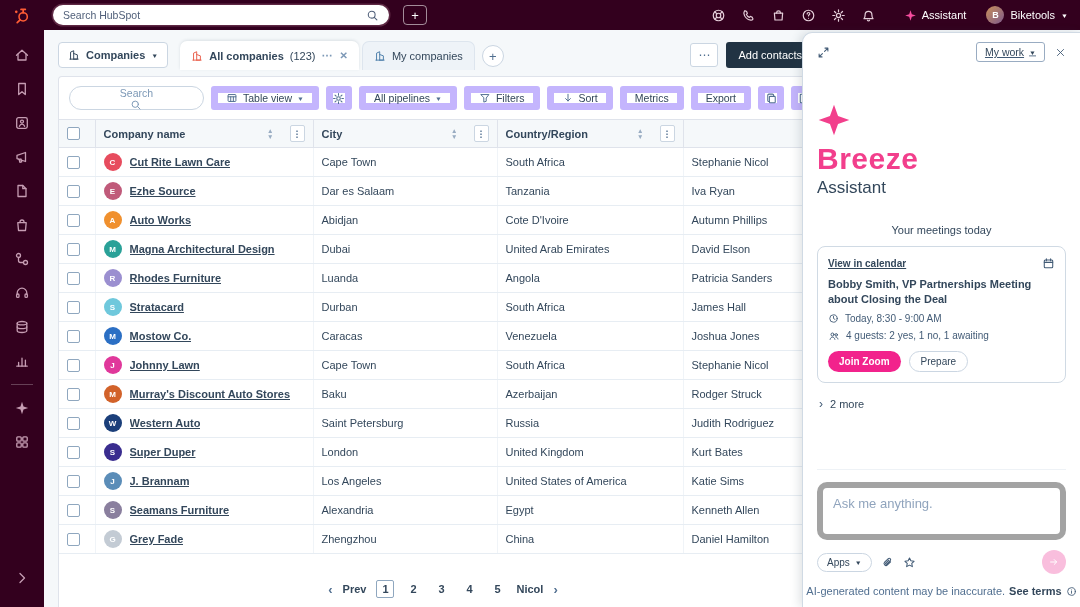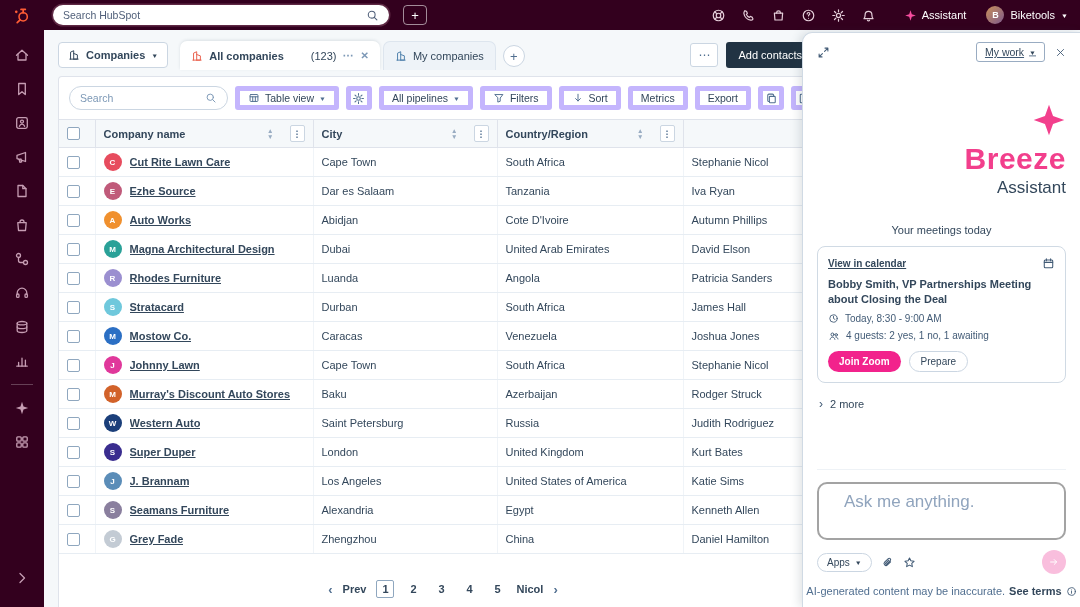--- a/index.html
+++ b/index.html
@@ -30,35 +30,35 @@
 
   
   .main{position:absolute;top:30px;left:44px;width:1036px;height:577px;padding:10px 0 0 14px;}
   .content{width:770px;height:100%;display:flex;flex-direction:column;}
   .viewrow{display:flex;align-items:center;gap:10px;height:30px;flex:none;}
   .obj-switch{display:flex;align-items:center;gap:6px;height:26px;background:#fff;border:1px solid #cbd6e2;border-radius:4px;padding:0 9px;font-size:11px;font-weight:bold;color:#33475b;cursor:pointer;font-family:inherit;}
   .tabs{display:flex;align-items:flex-end;height:30px;margin-left:2px;}
   .tab{display:flex;align-items:center;gap:6px;height:29px;padding:0 11px;font-size:11px;border-radius:7px 7px 0 0;color:#33475b;cursor:pointer;}
   .tab.active{background:#fff;font-weight:bold;box-shadow:0 -1px 3px rgba(45,62,80,.12);}
   .tab.inactive{background:#eef3f8;border:1px solid #dde5ee;border-bottom:none;margin-left:3px;}
-  .tab .count{font-weight:normal;margin-left:21px;}
+  .tab .count{font-weight:normal;}
   .tab-kebab{color:#7c98b6;letter-spacing:1px;font-size:11px;}
   .tab-close{color:#7c98b6;font-size:10px;}
   .tabic-orange{color:#e8604c;}
   .tabic-blue{color:#4d7fab;}
   .tab-add{width:22px;height:22px;border:1px solid #cbd6e2;border-radius:50%;background:#fff;color:#516f90;font-size:13px;display:flex;align-items:center;justify-content:center;margin:0 0 3px 7px;cursor:pointer;}
   .view-actions{margin-left:auto;display:flex;gap:8px;align-items:center;}
   .more-btn{width:28px;height:24px;border:1px solid #cbd6e2;border-radius:3px;background:#fff;color:#516f90;font-size:12px;cursor:pointer;}
   .add-contacts{display:flex;align-items:center;gap:7px;height:26px;background:#213343;color:#fff;border:none;border-radius:3px;padding:0 12px;font-size:11px;cursor:pointer;font-family:inherit;}
 
   .card{margin-top:6px;background:#fff;border:1px solid #dfe3eb;border-bottom:none;border-radius:4px 4px 0 0;flex:1;display:flex;flex-direction:column;overflow:hidden;}
   .toolbar{display:flex;align-items:center;gap:7px;padding:9px 10px;flex:none;}
-  .tsearch{width:168px;height:24px;border:1px solid #cbd6e2;border-radius:12px;display:flex;align-items:center;padding:0 10px;font-size:10.5px;color:#7c98b6;}
+  .tsearch{width:168px;height:24px;border:1px solid #cbd6e2;border-radius:12px;display:flex;align-items:center;padding:0 10px;font-size:10.5px;color:#7c98b6;flex-direction:column;}
   .tsearch .ph{flex:1;}
-  .btn{display:flex;align-items:center;gap:5px;height:24px;border:5px solid #c4b5fd;border-radius:3px;background:#fff;padding:0 8px;font-size:10.5px;color:#33475b;cursor:pointer;font-family:inherit;white-space:nowrap;}
+  .btn{display:flex;align-items:center;gap:5px;height:24px;border:7px solid #c4b5fd;border-radius:3px;background:#fff;padding:0 8px;font-size:10.5px;color:#33475b;cursor:pointer;font-family:inherit;white-space:nowrap;}
   .btn .ic{color:#516f90;}
   .btn .caret{color:#516f90;}
   .btn.iconbtn{width:26px;padding:0;justify-content:center;flex:none;}
 
   .table-wrap{flex:1;overflow:hidden;}
   table{width:100%;border-collapse:collapse;table-layout:fixed;font-size:11px;}
   th{background:#f5f8fa;border-top:1px solid #dfe3eb;border-bottom:1px solid #dfe3eb;border-left:1px solid #dfe3eb;height:28px;padding:0 8px;text-align:left;color:#33475b;}
   th:first-child{border-left:none;}
   .th-flex{display:flex;align-items:center;gap:16px;}
   .th-label{font-weight:bold;flex:1;white-space:nowrap;overflow:hidden;}
@@ -76,39 +76,39 @@
   .pager-label{cursor:pointer;}
   #pages{display:flex;gap:10px;}
   .page{min-width:18px;height:18px;display:flex;align-items:center;justify-content:center;border-radius:2px;cursor:pointer;}
   .page.current{border:1px solid #8fa7bf;}
 
   
   .panel{position:absolute;top:32px;left:802px;width:278px;height:575px;background:#fff;border:1px solid #d0dae4;border-right:none;border-bottom:none;border-radius:10px 0 0 0;box-shadow:-3px 0 10px rgba(45,62,80,.14);z-index:40;display:flex;flex-direction:column;padding:0 14px;}
   .panel-head{display:flex;align-items:center;gap:10px;height:38px;color:#425b76;flex:none;text-decoration:underline;}
   .mywork{display:flex;align-items:center;gap:5px;border:1px solid #99acc2;border-radius:3px;padding:3px 8px;font-size:10.5px;color:#33475b;background:#fff;margin-left:auto;cursor:pointer;font-family:inherit;}
   .ctl-ic{color:#425b76;display:inline-flex;cursor:pointer;}
-  .brandblock{display:flex;flex-direction:column;align-items:flex-end;margin-top:32px;flex:none;}
+  .brandblock{display:flex;flex-direction:column;align-items:flex-start;margin-top:32px;flex:none;}
   .breeze-spark{color:#f23f8c;}
   .breeze-name{font-size:30px;color:#f23f8c;font-weight:bold;letter-spacing:.5px;margin-top:5px;}
   .breeze-sub{font-size:17px;color:#33475b;margin-top:2px;}
   .meet-head{text-align:center;font-size:11px;margin-top:26px;flex:none;}
   .meeting-card{border:1px solid #d0dae4;border-radius:8px;padding:10px;margin-top:10px;flex:none;}
   .mc-row1{display:flex;align-items:center;}
   .mc-link{font-size:10px;font-weight:bold;text-decoration:underline;color:#33475b;cursor:pointer;}
   .mc-cal{margin-left:auto;}
   .mc-title{font-size:11px;font-weight:bold;margin-top:7px;line-height:1.35;}
   .mc-meta{display:flex;align-items:center;gap:6px;font-size:10px;color:#425b76;margin-top:6px;}
   .mc-actions{display:flex;gap:8px;margin-top:9px;}
   .join-btn{background:#f2238c;color:#fff;border:none;border-radius:12px;padding:4px 11px;font-size:10px;font-weight:bold;cursor:pointer;font-family:inherit;}
   .prepare-btn{background:#fff;color:#33475b;border:1px solid #cbd6e2;border-radius:12px;padding:4px 11px;font-size:10px;cursor:pointer;font-family:inherit;}
   .more-row{display:flex;align-items:center;gap:7px;font-size:11px;margin-top:14px;padding-left:2px;cursor:pointer;flex:none;}
   .more-chev{color:#425b76;font-size:12px;}
   .panel-spacer{flex:1;}
   .ask-section{border-top:1px solid #eef2f6;padding-top:12px;flex:none;}
-  .askbox{border:2px solid #a3a3a3;border-radius:10px;height:58px;padding:8px 25px;font-size:17px;color:#33475b;resize:none;font-family:inherit;width:100%;outline:none;}
+  .askbox{border:6px solid #a3a3a3;border-radius:10px;height:58px;padding:8px 10px;font-size:13px;color:#33475b;resize:none;font-family:inherit;width:100%;outline:none;}
   .askbox::placeholder{color:#90a4bd;}
   .ask-controls{display:flex;align-items:center;gap:9px;margin-top:8px;}
   .apps-pill{display:flex;align-items:center;gap:5px;border:1px solid #cbd6e2;border-radius:12px;padding:3px 9px;font-size:10px;color:#33475b;background:#fff;cursor:pointer;font-family:inherit;}
   .send-btn{margin-left:auto;width:24px;height:24px;border-radius:50%;background:#f9bedd;color:#fff;display:flex;align-items:center;justify-content:center;border:none;cursor:pointer;}
   .panel-foot{display:flex;align-items:center;justify-content:center;gap:4px;font-size:11px;color:#516f90;margin:11px 0 10px;flex:none;white-space:nowrap;}
   .terms{font-weight:bold;color:#33475b;cursor:pointer;}
 </style>
 </head>
 <body>
 

